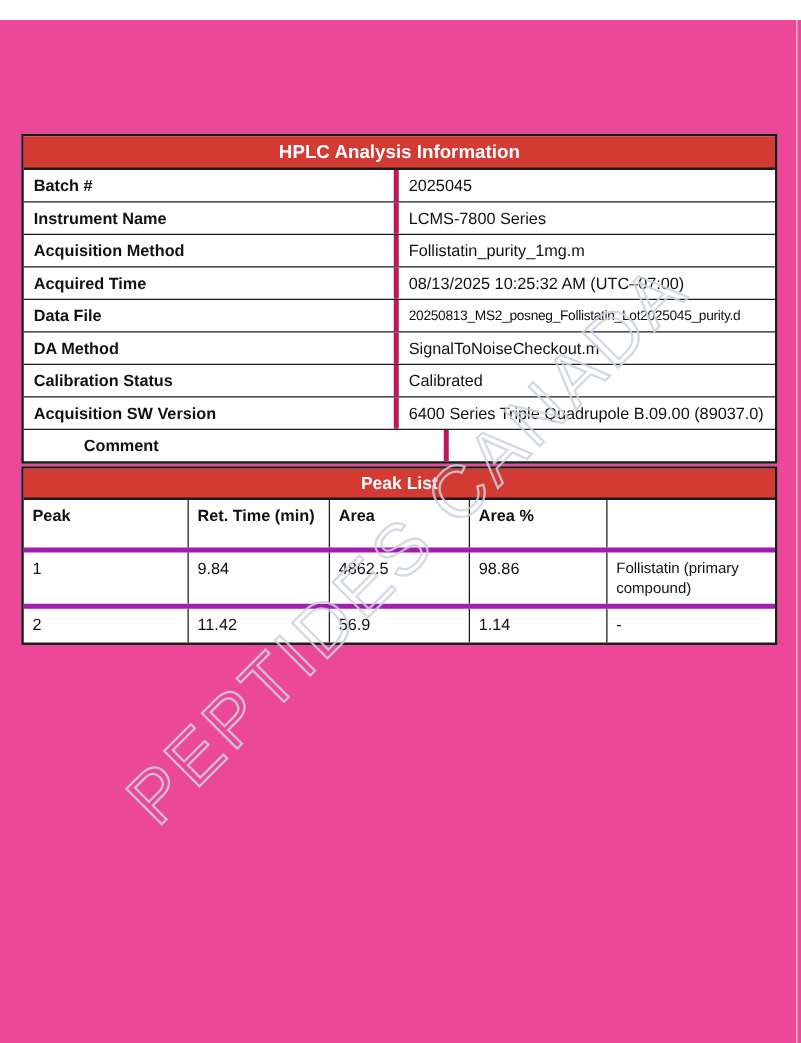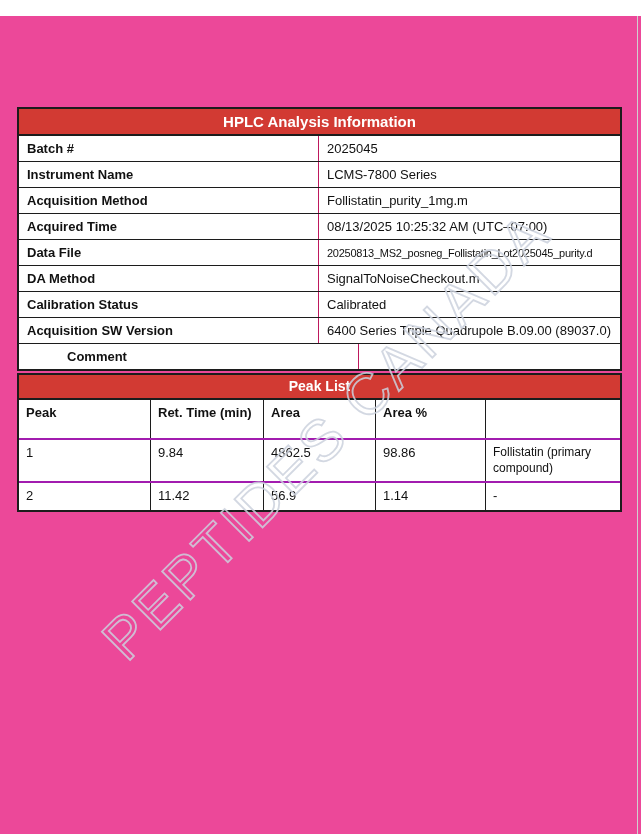--- a/index.html
+++ b/index.html
@@ -31,25 +31,25 @@
   .peaks .table-title { height:23px; line-height:23px; font-size:14px; }
 
   .info-row { display:flex; height:25px; border-bottom:1px solid #1c1c1c; }
   .info-row:last-child { border-bottom:none;padding-left:40px; }
   .cell {
     display:flex; align-items:center;
     padding:0 8px; font-size:13px;
     overflow:hidden; white-space:nowrap;
     box-sizing:border-box;
   }
-  .cell.label { width:300px; border-right:1px solid #be185d; font-weight:bold; flex:none; }
+  .cell.label { width:300px; border-right:4px solid #be185d; font-weight:bold; flex:none; }
   .cell.value { flex:1; }
   .cell.value.tight { font-size:11px; letter-spacing:-0.25px; }
 
-  .peak-row { display:flex; border-bottom:2px solid #a21caf; }
+  .peak-row { display:flex; border-bottom:4px solid #a21caf; }
   .peak-row:last-child { border-bottom:none; }
   .pcell {
     padding:5px 7px; font-size:13px; box-sizing:border-box;
     border-right:1px solid #1c1c1c; overflow:hidden; flex:none;
   }
   .pcell.c4 { border-right:none; flex:1; }
   .pcell.c0 { width:132px; }
   .pcell.c1 { width:113px; }
   .pcell.c2 { width:112px; }
   .pcell.c3 { width:110px; }

